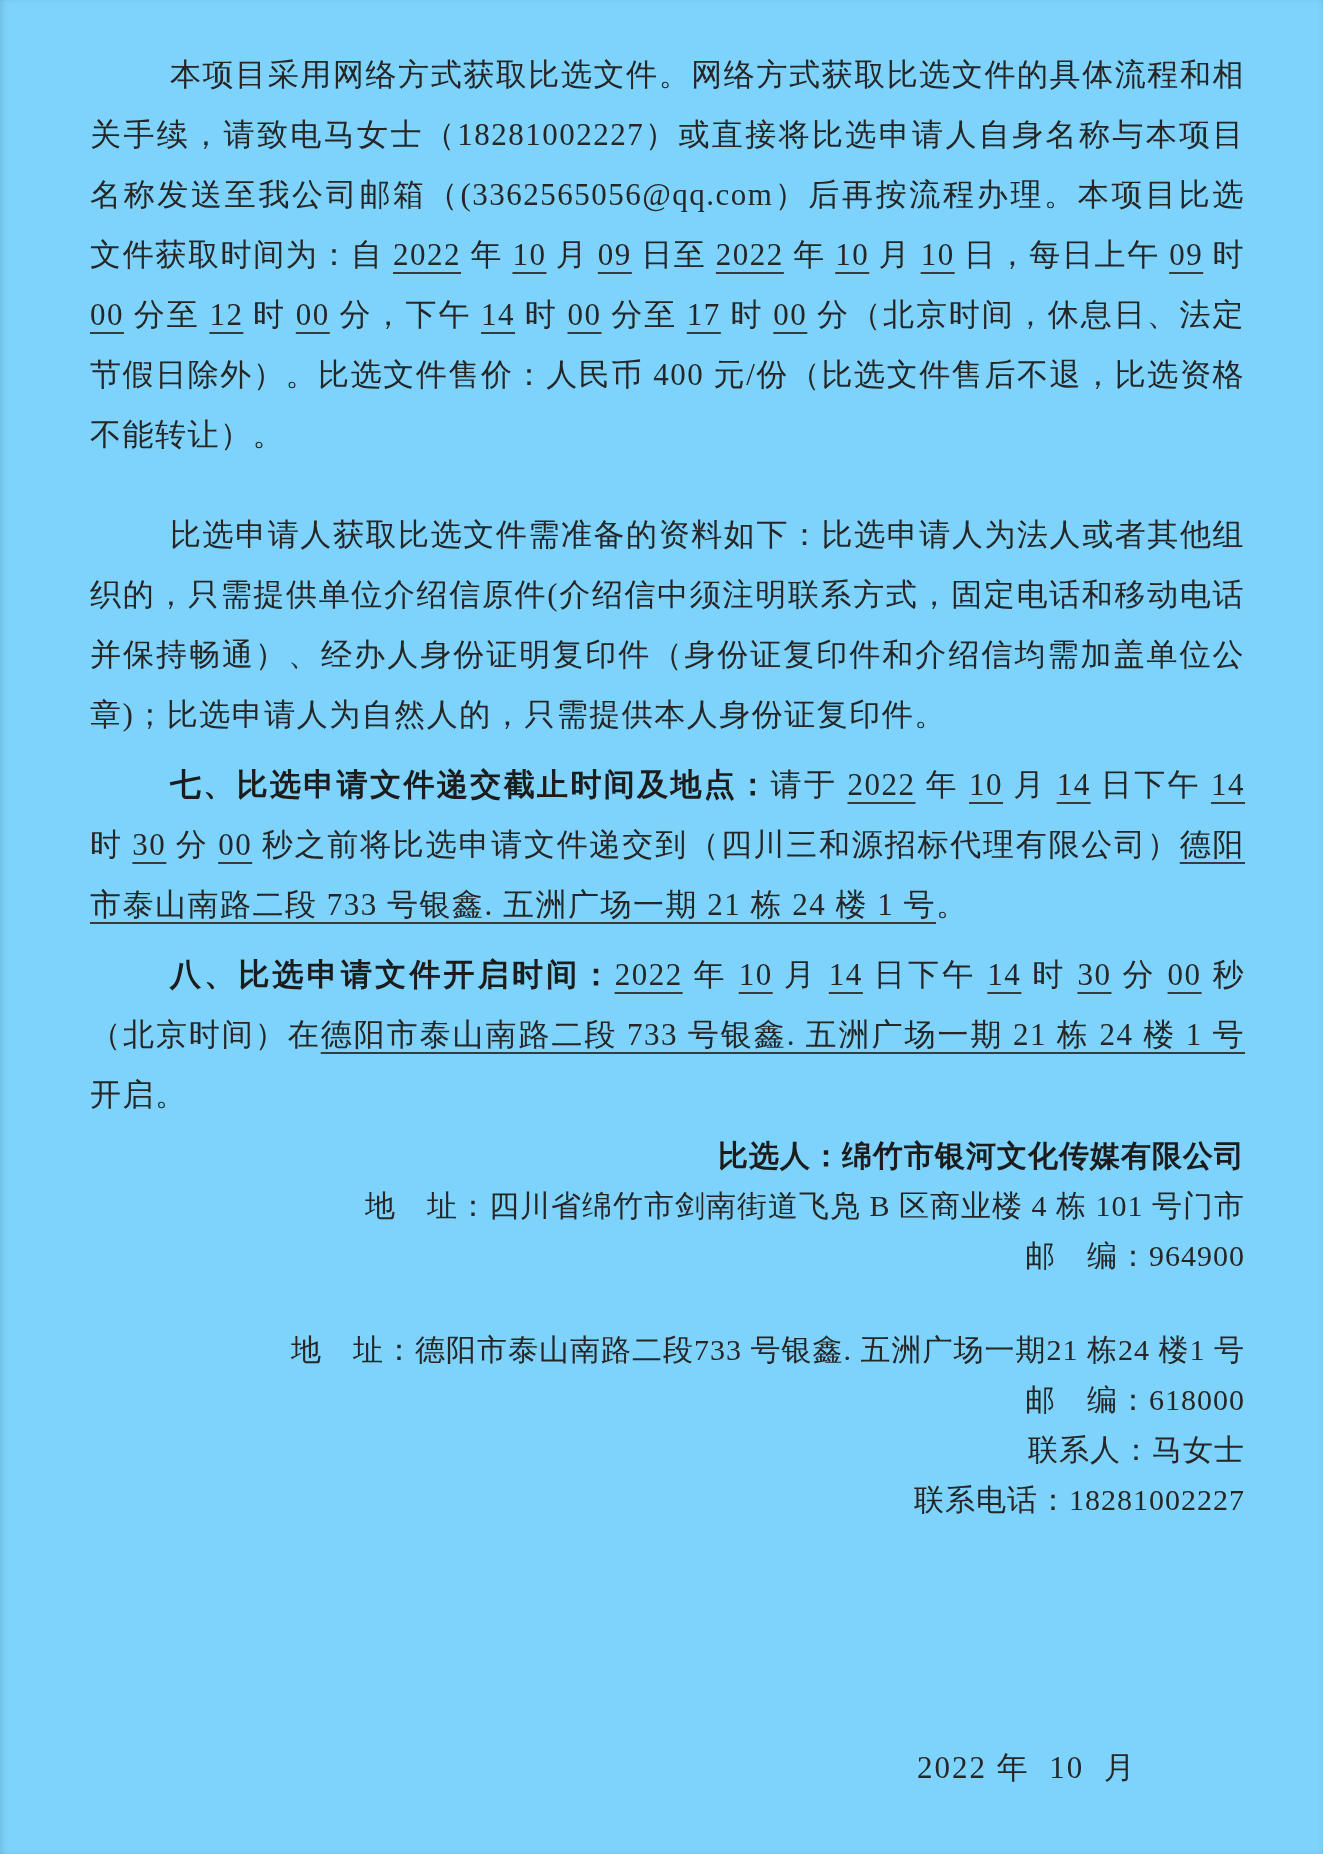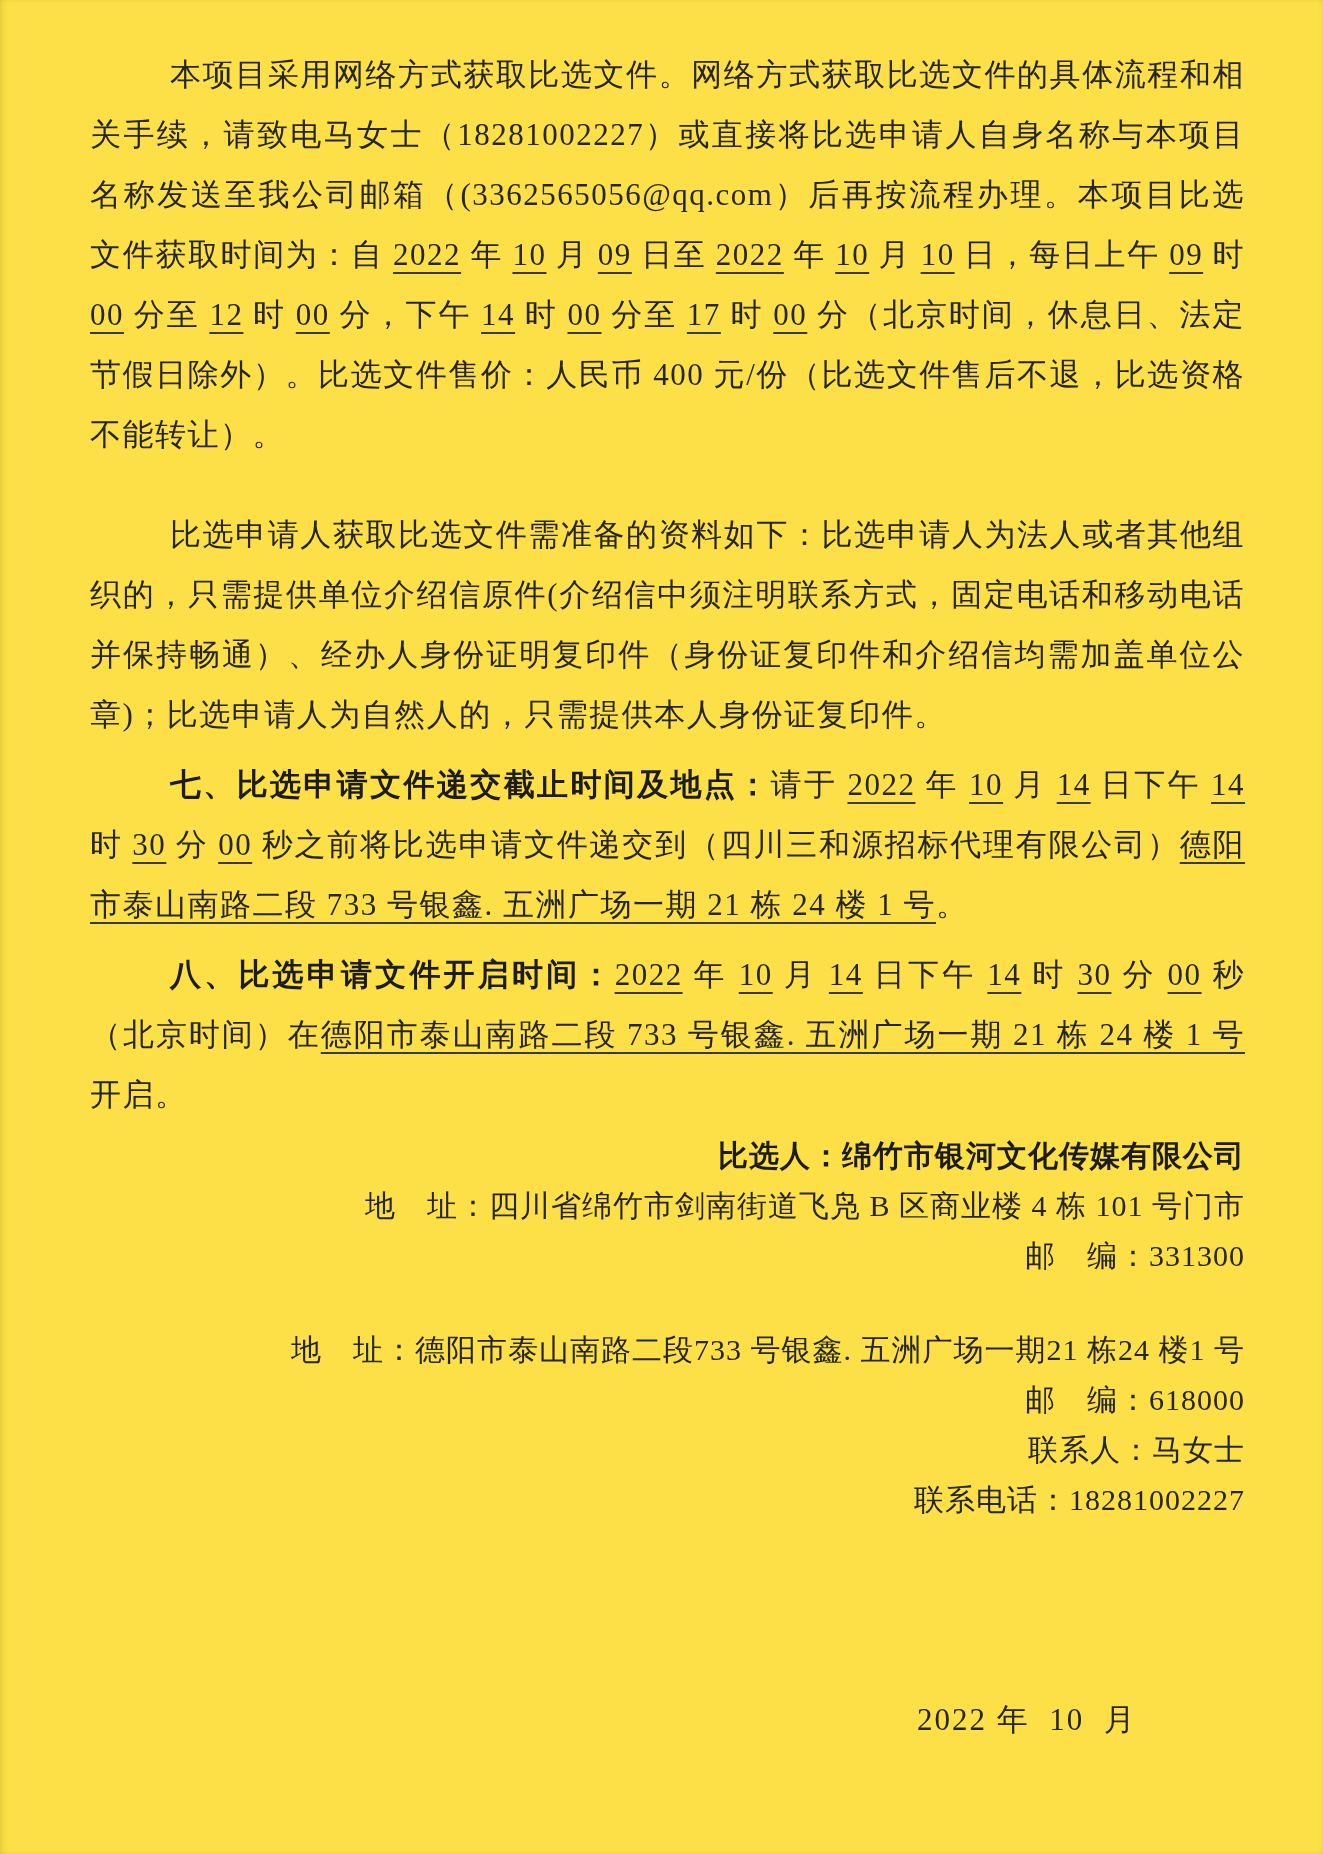--- a/index.html
+++ b/index.html
@@ -4,21 +4,21 @@
 <style>
   html,body{margin:0;padding:0;}
   body{
     width:1323px;height:1854px;
     background:#f6f6f4;
     font-family:"Liberation Serif","DejaVu Serif",serif;
   }
   .page{
     position:relative;
     width:1323px;height:1854px;
-    background:#fde047;
+    background:#7dd3fc;
     box-shadow:inset 4px 0 8px -4px rgba(0,0,0,.18), inset -3px 0 6px -4px rgba(0,0,0,.10);
     box-sizing:border-box;
     padding:45px 78px 0 90px;
     color:#262626;
     overflow:hidden;
   }
   .para{
     margin:0;
     font-size:31px;
     line-height:60px;
@@ -41,21 +41,21 @@
     margin:6px 0 0 188px;
     font-size:30px;
     line-height:50px;
     letter-spacing:1px;
     text-align:right;
   }
   .contact-block.second{ margin-top:44px; }
   .contact-line{ margin:0; }
   .date-line{
     position:absolute;
-    left:917px; top:1699px;
+    left:917px; top:1747px;
     font-size:31px;
     letter-spacing:2px;
     color:#262626;
     white-space:pre;
   }
 </style>
 </head>
 <body>
 
 <div class="page">
@@ -65,21 +65,21 @@
   <p class="para indent mt-p2"><span>比选申请人获取比选文件需准备的资料如下：比选申请人为法人或者其他组织的，只需提供单位介绍信原件(介绍信中须注明联系方式，固定电话和移动电话并保持畅通）、经办人身份证明复印件（身份证复印件和介绍信均需加盖单位公章)；比选申请人为自然人的，只需提供本人身份证复印件。</span></p>
 
   <p class="para indent mt-sec"><span class="b">七、比选申请文件递交截止时间及地点：</span><span>请于 </span><span class="u">2022</span><span> 年 </span><span class="u">10</span><span> 月 </span><span class="u">14</span><span> 日下午 </span><span class="u">14</span><span> 时 </span><span class="u">30</span><span> 分 </span><span class="u">00</span><span> 秒之前将比选申请文件递交到（四川三和源招标代理有限公司）</span><span class="u">德阳市泰山南路二段 733 号银鑫. 五洲广场一期 21 栋 24 楼 1 号</span><span>。</span></p>
 
   <p class="para indent mt-sec"><span class="b">八、比选申请文件开启时间：</span><span class="u">2022</span><span> 年 </span><span class="u">10</span><span> 月 </span><span class="u">14</span><span> 日下午 </span><span class="u">14</span><span> 时 </span><span class="u">30</span><span> 分 </span><span class="u">00</span><span> 秒（北京时间）在</span><span class="u">德阳市泰山南路二段 733 号银鑫. 五洲广场一期 21 栋 24 楼 1 号</span><span>开启。</span></p>
 
 
   <div class="contact-block">
     <p class="contact-line"><span class="b">比选人：绵竹市银河文化传媒有限公司</span></p>
     <p class="contact-line"><span>地　址：四川省绵竹市剑南街道飞凫 B 区商业楼 4 栋 101 号门市</span></p>
-    <p class="contact-line"><span>邮　编：331300</span></p>
+    <p class="contact-line"><span>邮　编：964900</span></p>
   </div>
 
   <div class="contact-block second">
     <p class="contact-line"><span>地　址：德阳市泰山南路二段733 号银鑫. 五洲广场一期21 栋24 楼1 号</span></p>
     <p class="contact-line"><span>邮　编：618000</span></p>
     <p class="contact-line"><span>联系人：马女士</span></p>
     <p class="contact-line"><span>联系电话：18281002227</span></p>
   </div>
 
   <div class="date-line">2022 年  10  月</div>

